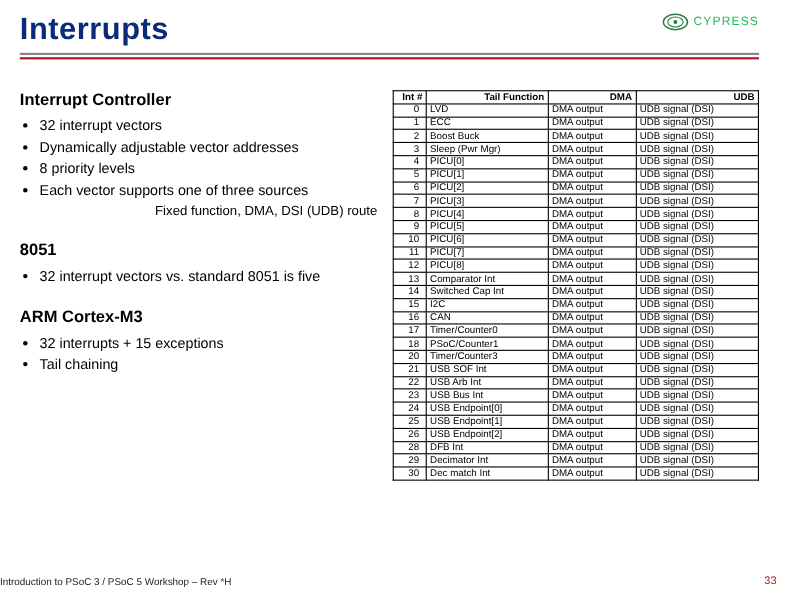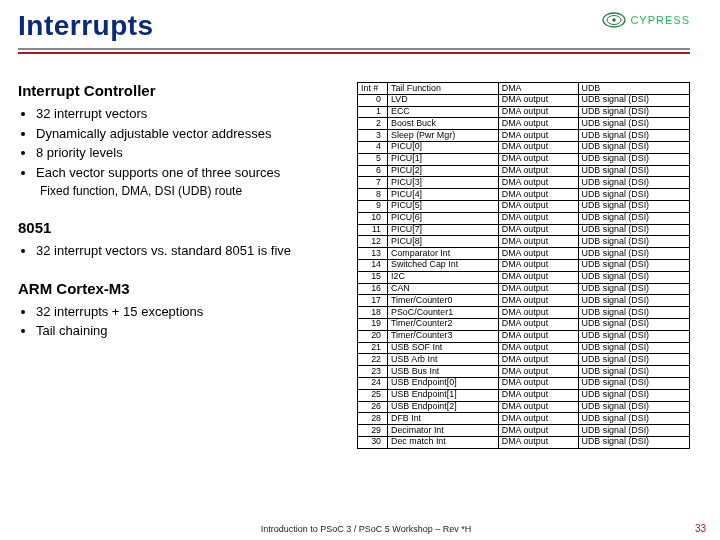--- a/index.html
+++ b/index.html
@@ -11,27 +11,27 @@
   .logo-text { font-size: 11px; color: #2b5; letter-spacing: 1px; }
   .hr1 { border: none; border-top: 2px solid #888; margin-top: 6px; }
   .hr2 { border: none; border-top: 2px solid #b01923; margin-top: 2px; }
   .cols { display: flex; margin-top: 28px; gap: 14px; }
   .left { width: 325px; }
   .right { flex: 1; }
   h2 { font-size: 15px; font-weight: 700; margin-bottom: 6px; }
   .left h2.gap { margin-top: 20px; }
   ul { list-style: disc; padding-left: 18px; font-size: 13px; line-height: 1.35; }
   ul li { margin-bottom: 2px; }
-  .sub { font-size: 12px; padding-left: 22px; margin-top: 2px; line-height: 1.35; }
+  .sub { font-size: 12px; padding-left: 22px; margin-top: 2px; line-height: 1.35; text-align: right; }
   table { border-collapse: collapse; width: 100%; font-size: 8.9px; line-height: 1.1; }
   th, td { border: 1px solid #000; padding: 0.5px 3px; text-align: left; white-space: nowrap; }
-  th { font-weight: 400; text-align: left; }
+  th { font-weight: 700; text-align: right; }
   td.n { text-align: right; padding-right: 6px; }
   th.c1, td.c1 { width: 30px; }
-  .footer { position: absolute; bottom: 6px; left: 12px; right: 0; text-align: center; font-size: 9px; color: #222; }
+  .footer { position: absolute; bottom: 6px; left: 0; right: 0; text-align: left; font-size: 9px; color: #222; }
   .pagenum { position: absolute; bottom: 6px; right: 14px; font-size: 10px; color: #b01923; }
 </style>
 </head>
 <body>
 
 <div class="slide">
   <div class="title-row">
     <div class="title">Interrupts</div>
     <div class="logo">
       <svg width="28" height="20" viewBox="0 0 28 20">
@@ -187,26 +187,20 @@
               <td>DMA output</td>
               <td>UDB signal (DSI)</td>
             </tr>
             <tr>
               <td class="n c1">18</td>
               <td>PSoC/Counter1</td>
               <td>DMA output</td>
               <td>UDB signal (DSI)</td>
             </tr>
             <tr>
-              <td class="n c1">19</td>
-              <td>Timer/Counter2</td>
-              <td>DMA output</td>
-              <td>UDB signal (DSI)</td>
-            </tr>
-            <tr>
               <td class="n c1">20</td>
               <td>Timer/Counter3</td>
               <td>DMA output</td>
               <td>UDB signal (DSI)</td>
             </tr>
             <tr>
               <td class="n c1">21</td>
               <td>USB SOF Int</td>
               <td>DMA output</td>
               <td>UDB signal (DSI)</td>

